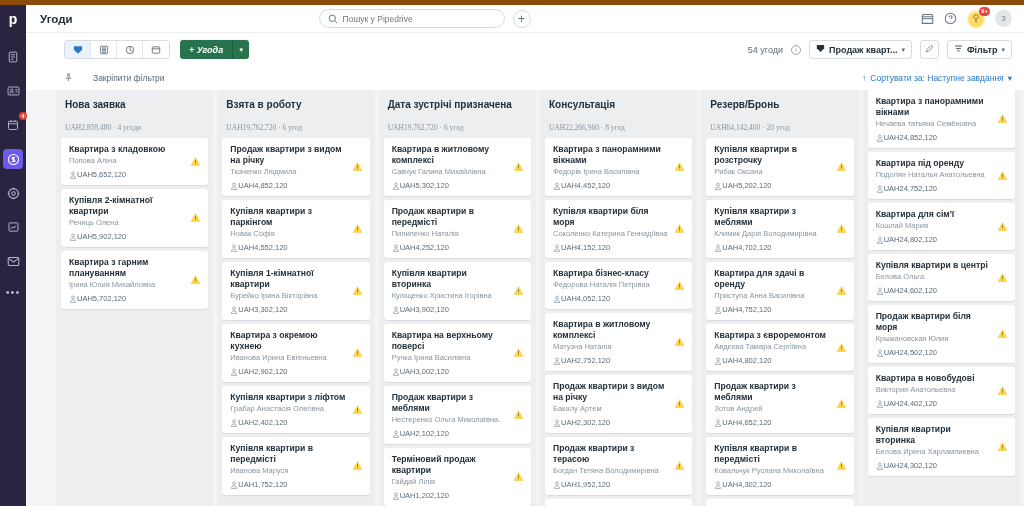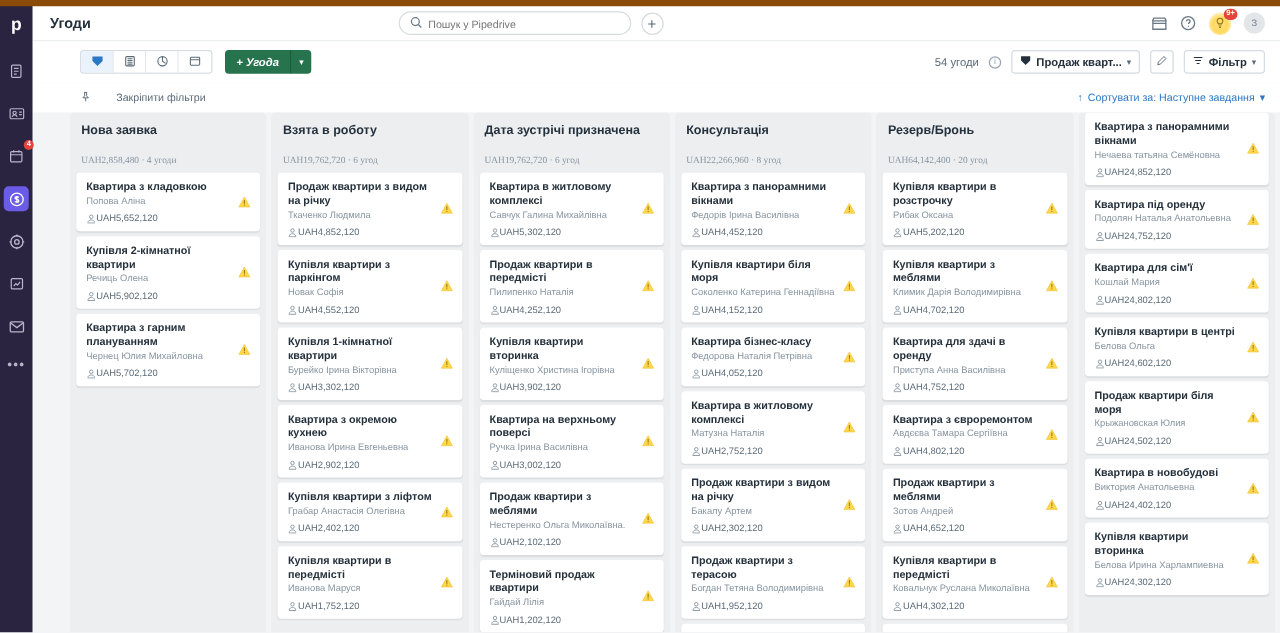--- a/index.html
+++ b/index.html
@@ -415,21 +415,21 @@
                 <span>UAH5,902,120</span>
               </div>
               <svg class="card-warn" viewBox="0 0 16 16">
                 <path d="M8 1.6l6.4 11.6H1.6z" fill="#ffd74a" stroke="#f0c132" stroke-width="0.7" stroke-linejoin="round"></path>
                 <path d="M8 5.6v3.4" stroke="#8a6d12" stroke-width="1.1" stroke-linecap="round"></path>
                 <circle cx="8" cy="11" r="0.7" fill="#8a6d12"></circle>
               </svg>
             </div>
             <div class="card">
               <div class="card-title">Квартира з гарним плануванням</div>
-              <div class="card-person">Чернец Юлия Михайловна</div>
+              <div class="card-person">Ірина Юлия Михайловна</div>
               <div class="card-value">
                 <svg width="8" height="8" viewBox="0 0 12 12" fill="none" stroke="#8795a1" stroke-width="1.1">
                   <circle cx="6" cy="3.6" r="2.1"></circle>
                   <path d="M2 10.4c.4-2 2-3 4-3s3.6 1 4 3"></path>
                   <path d="M1.6 11.1h8.8"></path>
                 </svg>
                 <span>UAH5,702,120</span>
               </div>
               <svg class="card-warn" viewBox="0 0 16 16">
                 <path d="M8 1.6l6.4 11.6H1.6z" fill="#ffd74a" stroke="#f0c132" stroke-width="0.7" stroke-linejoin="round"></path>

